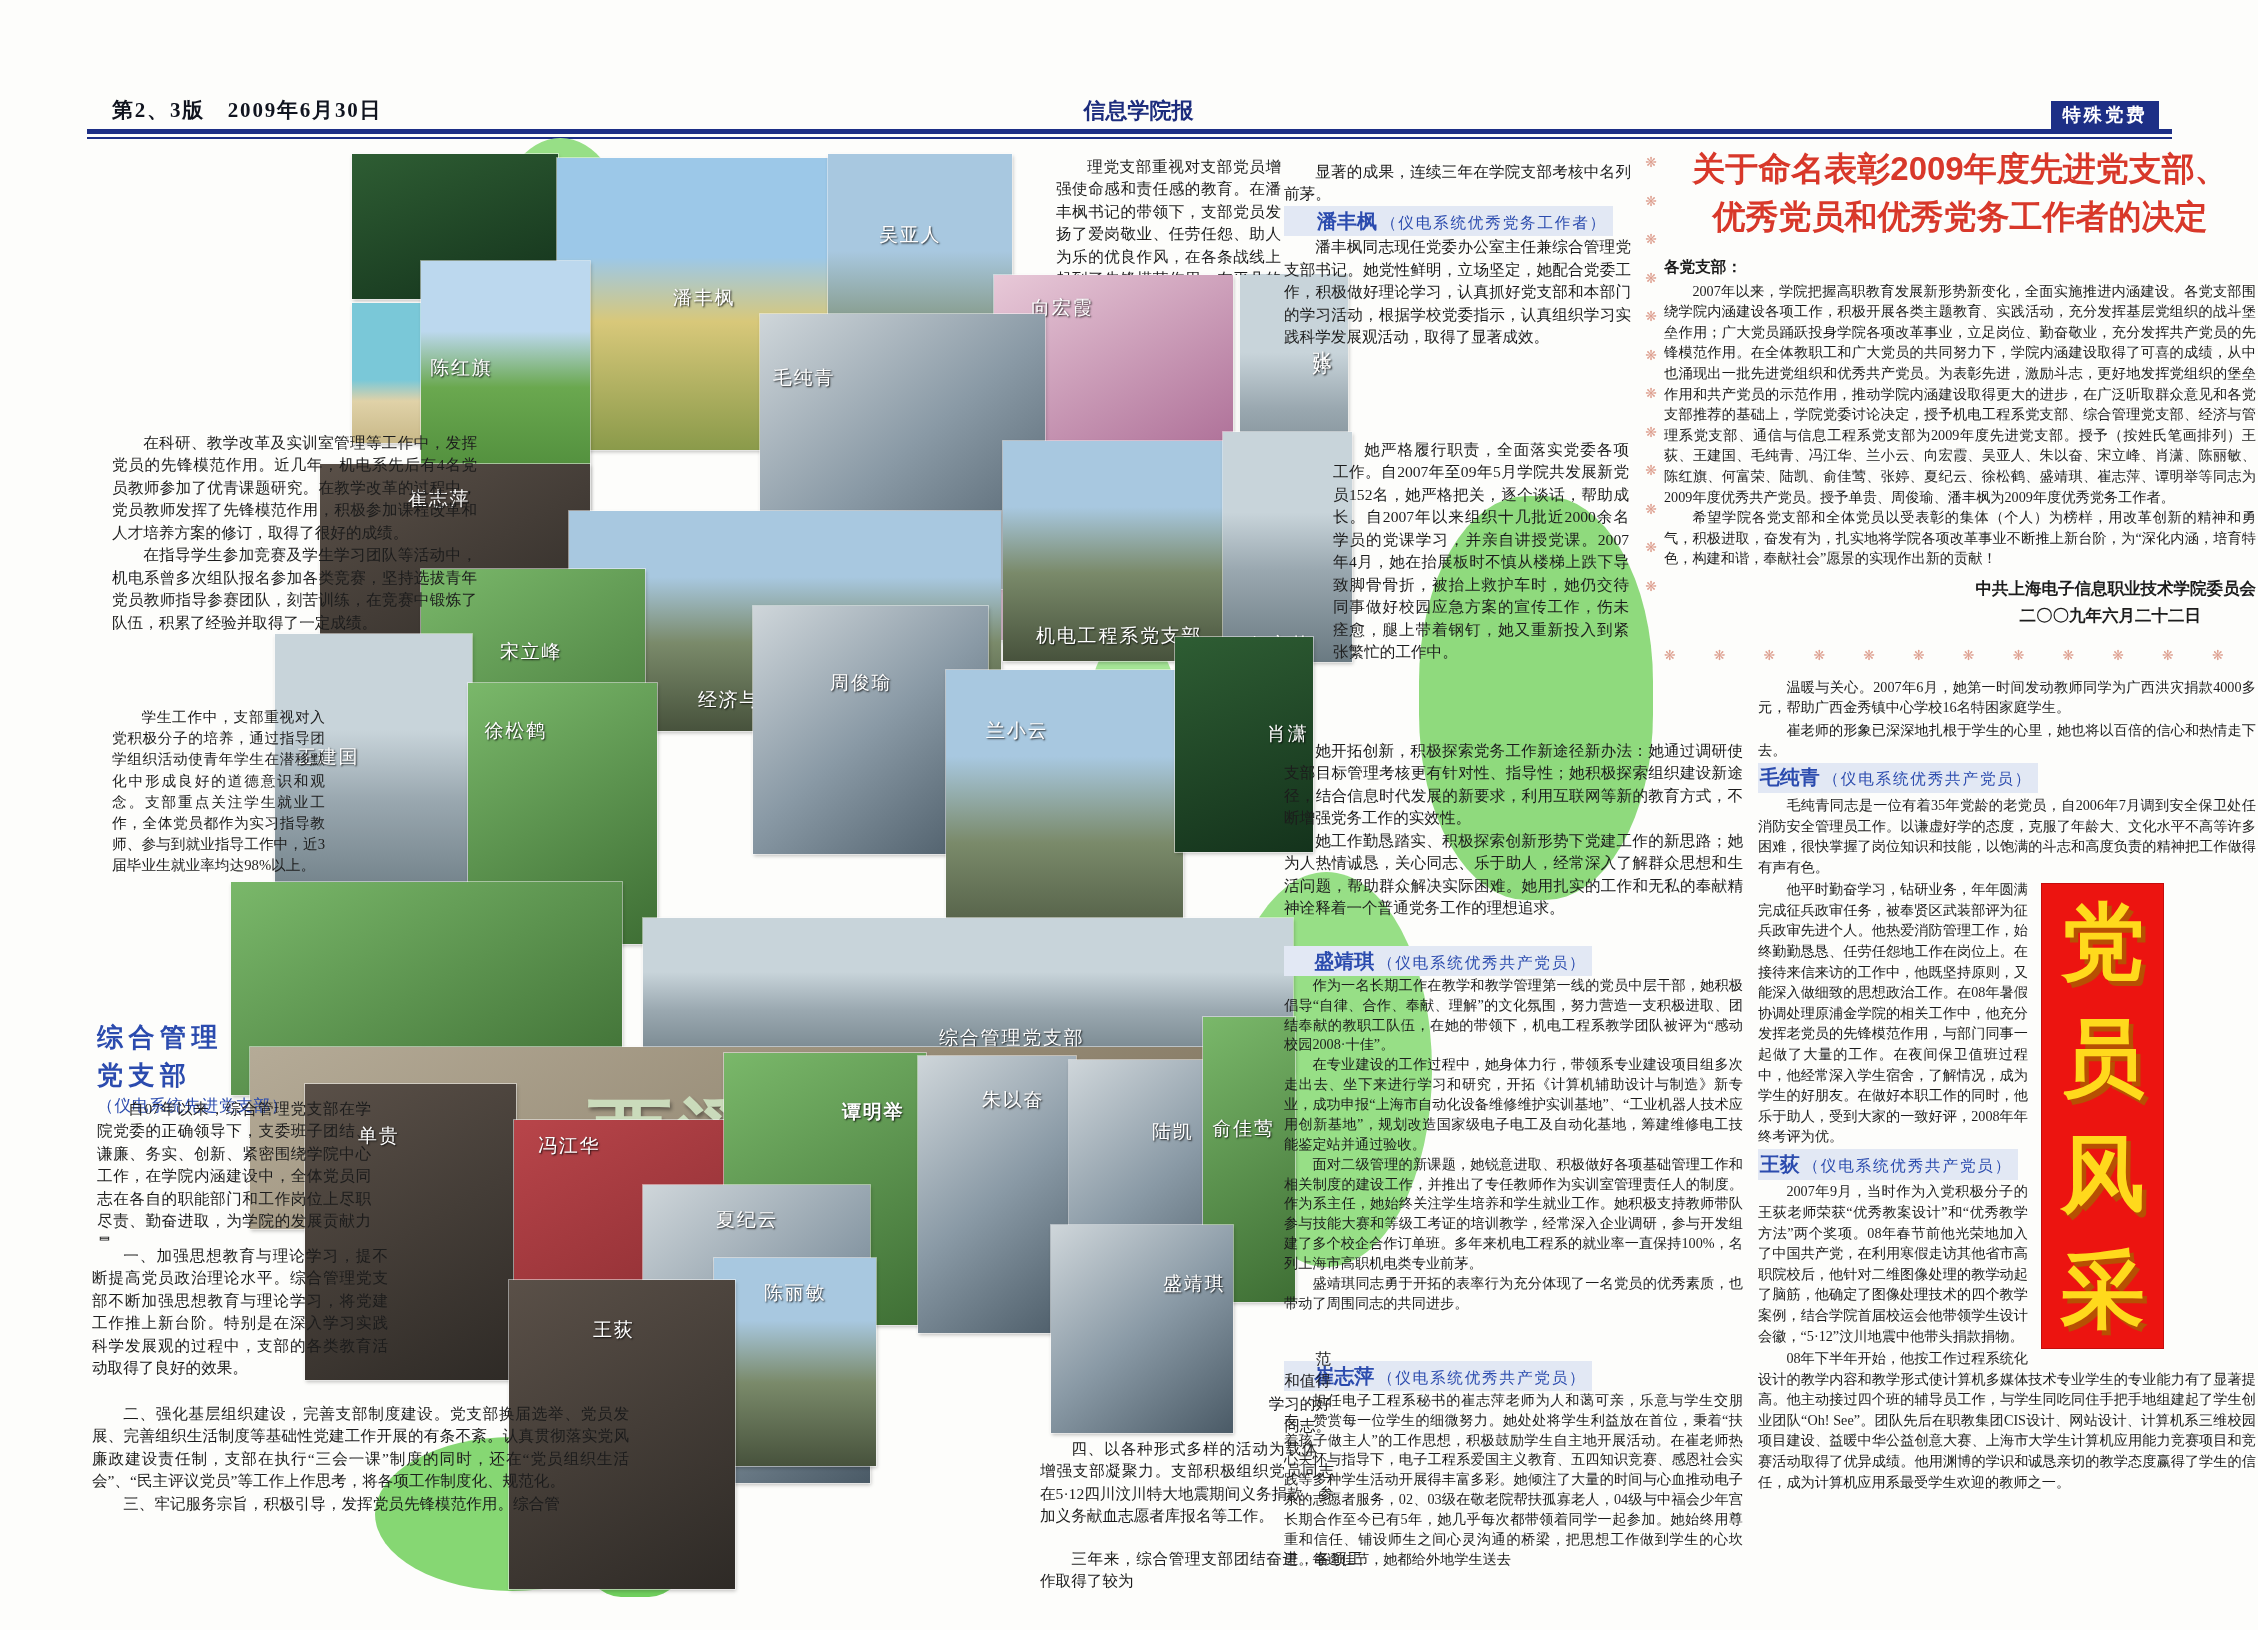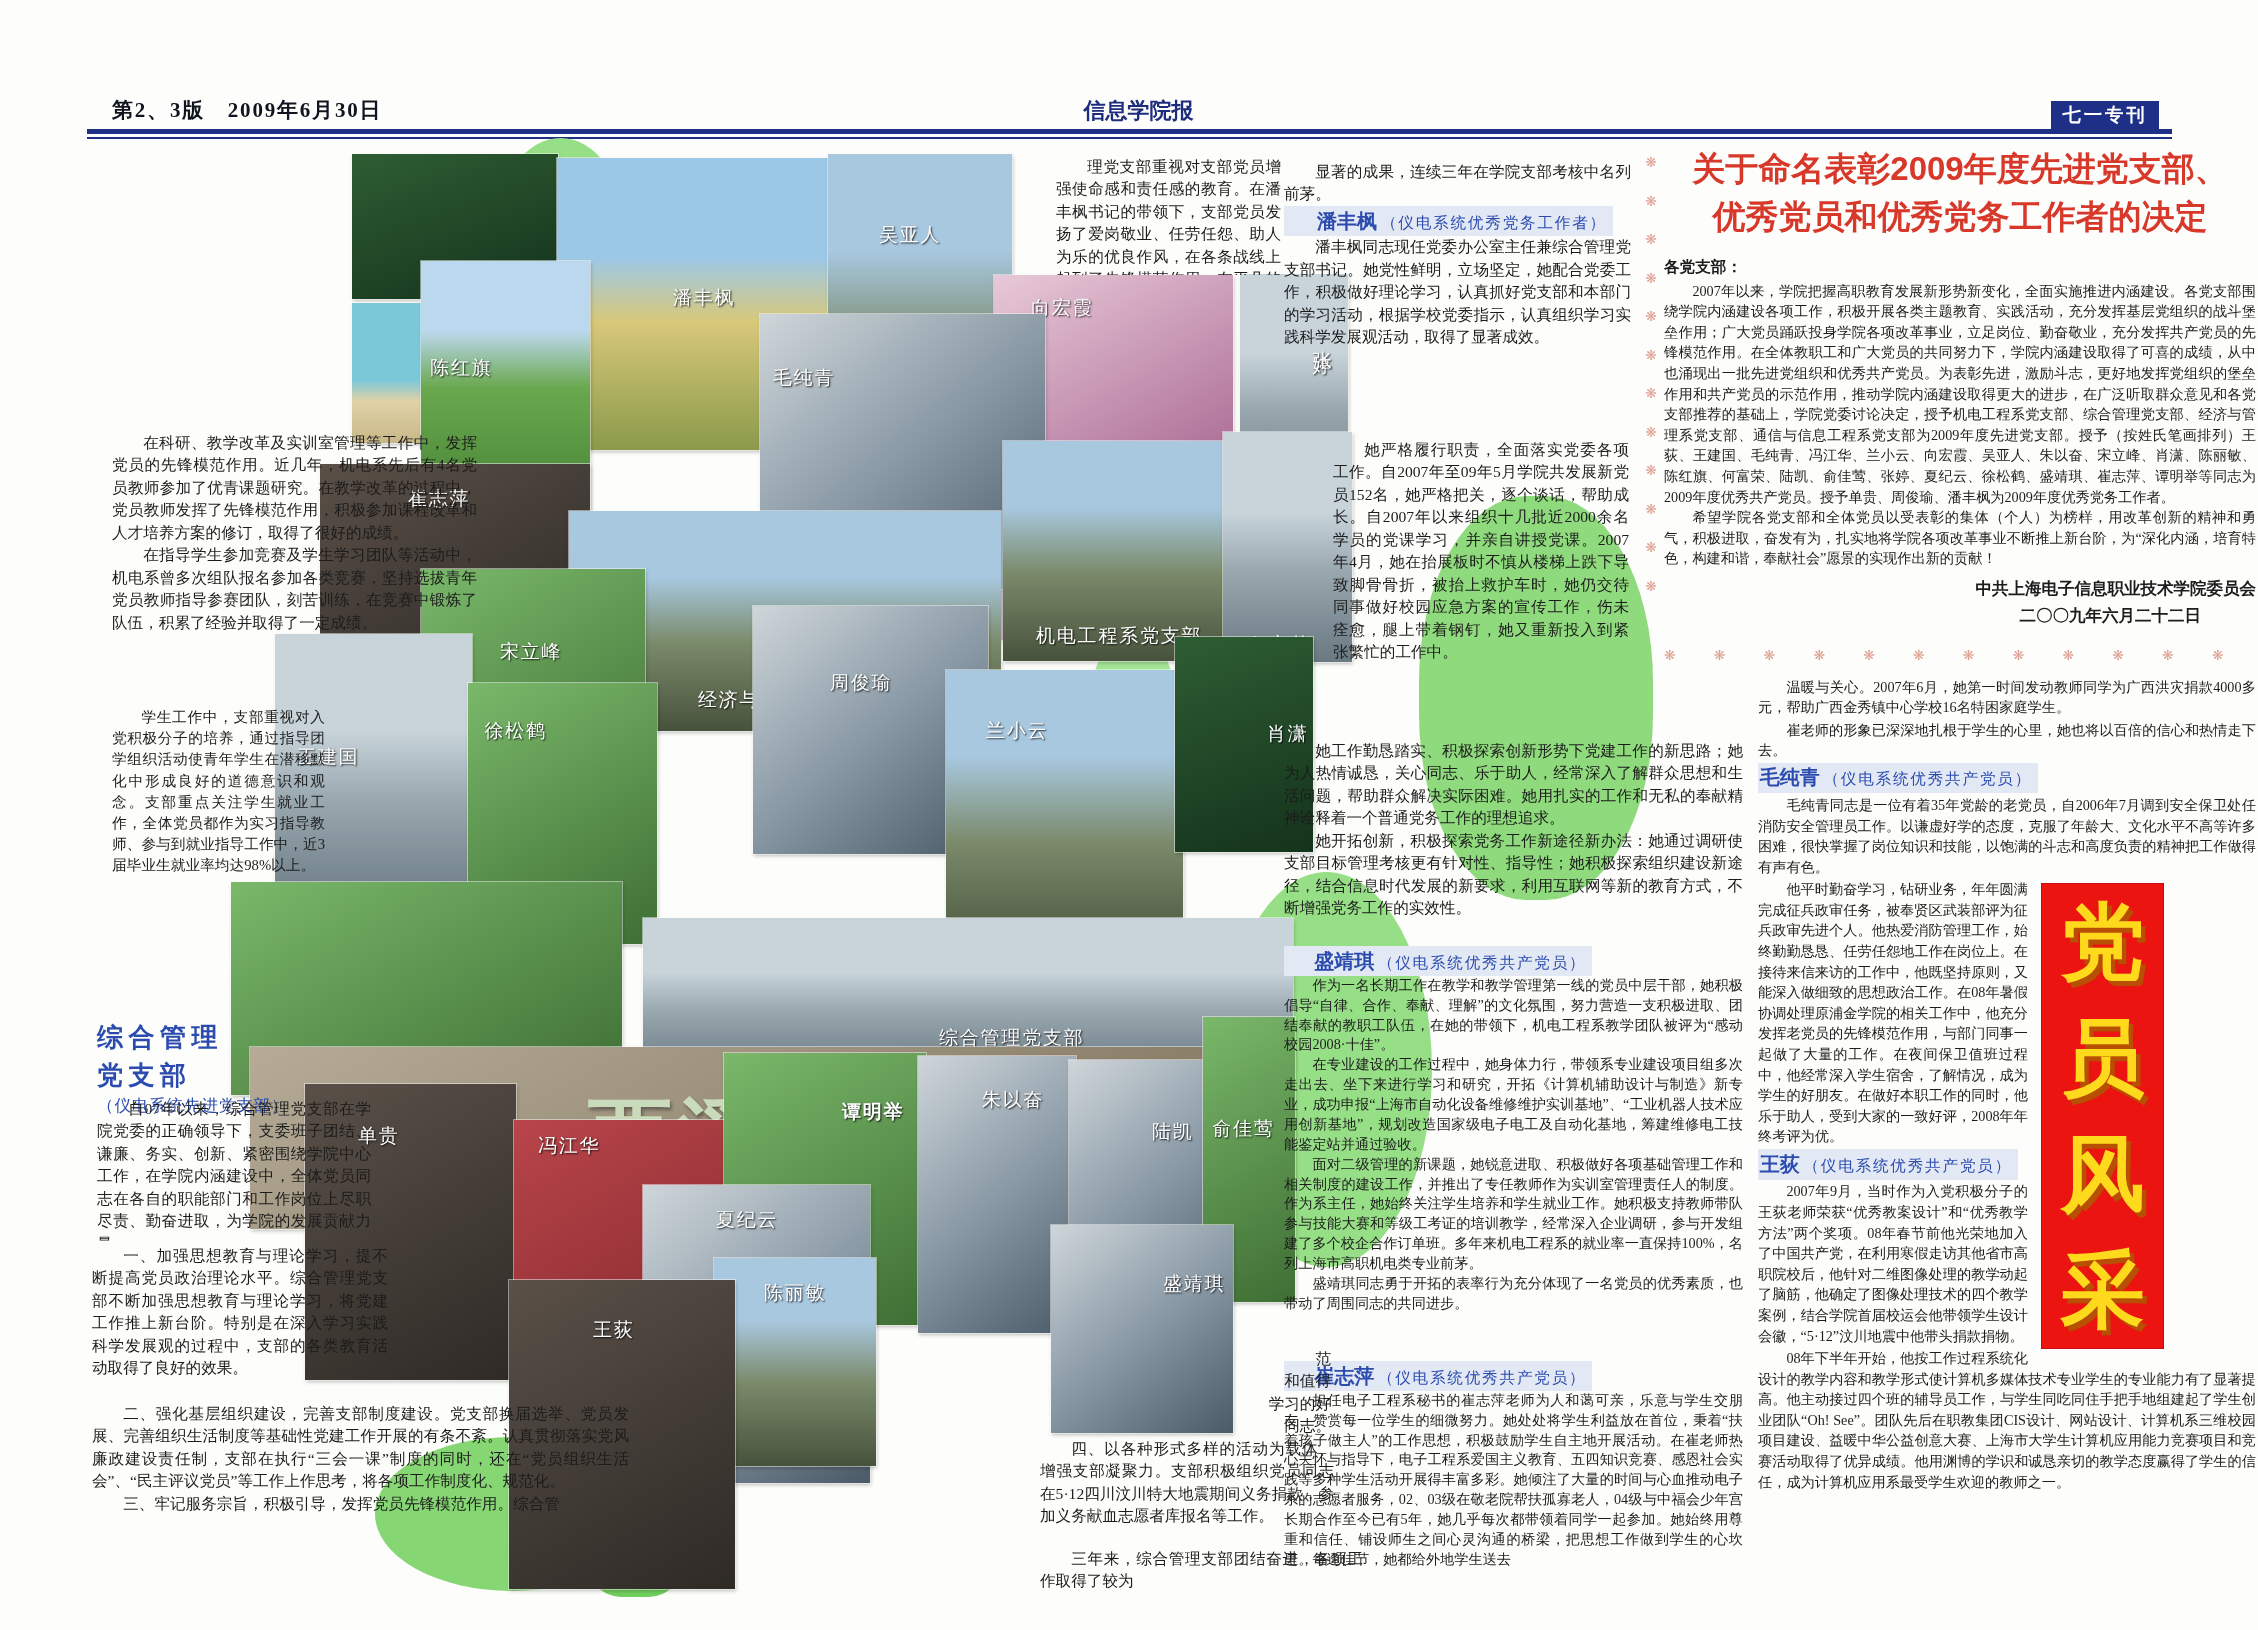--- a/index.html
+++ b/index.html
@@ -70,21 +70,21 @@
   .p10{background:linear-gradient(#7ac8d8 55%,#e0d2a8 70%,#c8b888);}
   .p11{background:linear-gradient(150deg,#7ab86a,#3e6e34);}
 </style>
 </head>
 <body>
 
 <div id="page">
 
   <div class="hdr-edition">第2、3版　2009年6月30日</div>
   <div class="hdr-masthead">信息学院报</div>
-  <div class="hdr-tag">七一专刊</div>
+  <div class="hdr-tag">特殊党费</div>
   <div class="rule-thick"></div>
   <div class="rule-thin"></div>
 
   <div id="collage">
       <div class="green" style="left: 323px; top: 500px; width: 174px; height: 514px; border-radius: 48%; background: rgb(143, 218, 125);"></div>
       <div class="green" style="left: 496px; top: 138px; width: 129px; height: 184px; border-radius: 50%; background: rgb(151, 223, 134);"></div>
       <div class="green" style="left: 828px; top: 395px; width: 110px; height: 230px; border-radius: 50%; background: rgb(151, 223, 134);"></div>
       <div class="green" style="left: 1419px; top: 496px; width: 234px; height: 404px; border-radius: 46%; background: rgb(143, 218, 125);"></div>
       <div class="green" style="left: 1221px; top: 872px; width: 211px; height: 395px; border-radius: 50%; background: rgb(151, 223, 134);"></div>
       <div class="green" style="left: 1089px; top: 632px; width: 88px; height: 156px; border-radius: 50%; background: rgb(165, 229, 150);"></div>
@@ -232,22 +232,22 @@
     <p class="sec-head">
       <span class="sec-name">潘丰枫</span>
       <span class="sec-tag">（仪电系统优秀党务工作者）</span>
     </p>
     <p>潘丰枫同志现任党委办公室主任兼综合管理党支部书记。她党性鲜明，立场坚定，她配合党委工作，积极做好理论学习，认真抓好党支部和本部门的学习活动，根据学校党委指示，认真组织学习实践科学发展观活动，取得了显著成效。</p>
   </div>
   <div class="tb" style="left:1333px;top:439px;width:296px;">
     <p>她严格履行职责，全面落实党委各项工作。自2007年至09年5月学院共发展新党员152名，她严格把关，逐个谈话，帮助成长。自2007年以来组织十几批近2000余名学员的党课学习，并亲自讲授党课。2007年4月，她在抬展板时不慎从楼梯上跌下导致脚骨骨折，被抬上救护车时，她仍交待同事做好校园应急方案的宣传工作，伤未痊愈，腿上带着钢钉，她又重新投入到紧张繁忙的工作中。</p>
   </div>
   <div class="tb" style="left:1284px;top:740px;width:459px;">
+    <p>她开拓创新，积极探索党务工作新途径新办法：她通过调研使支部目标管理考核更有针对性、指导性；她积极探索组织建设新途径，结合信息时代发展的新要求，利用互联网等新的教育方式，不断增强党务工作的实效性。</p>
     <p>她工作勤恳踏实、积极探索创新形势下党建工作的新思路；她为人热情诚恳，关心同志、乐于助人，经常深入了解群众思想和生活问题，帮助群众解决实际困难。她用扎实的工作和无私的奉献精神诠释着一个普通党务工作的理想追求。</p>
-    <p>她开拓创新，积极探索党务工作新途径新办法：她通过调研使支部目标管理考核更有针对性、指导性；她积极探索组织建设新途径，结合信息时代发展的新要求，利用互联网等新的教育方式，不断增强党务工作的实效性。</p>
   </div>
   <div class="tb" style="left:1284px;top:946px;width:459px;font-size:14.2px;line-height:1.4;">
     <p class="sec-head">
       <span class="sec-name">盛靖琪</span>
       <span class="sec-tag">（仪电系统优秀共产党员）</span>
     </p>
     <p>作为一名长期工作在教学和教学管理第一线的党员中层干部，她积极倡导“自律、合作、奉献、理解”的文化氛围，努力营造一支积极进取、团结奉献的教职工队伍，在她的带领下，机电工程系教学团队被评为“感动校园2008·十佳”。</p>
     <p>在专业建设的工作过程中，她身体力行，带领系专业建设项目组多次走出去、坐下来进行学习和研究，开拓《计算机辅助设计与制造》新专业，成功申报“上海市自动化设备维修维护实训基地”、“工业机器人技术应用创新基地”，规划改造国家级电子电工及自动化基地，筹建维修电工技能鉴定站并通过验收。</p>
     <p>面对二级管理的新课题，她锐意进取、积极做好各项基础管理工作和相关制度的建设工作，并推出了专任教师作为实训室管理责任人的制度。作为系主任，她始终关注学生培养和学生就业工作。她积极支持教师带队参与技能大赛和等级工考证的培训教学，经常深入企业调研，参与开发组建了多个校企合作订单班。多年来机电工程系的就业率一直保持100%，名列上海市高职机电类专业前茅。</p>
     <p>盛靖琪同志勇于开拓的表率行为充分体现了一名党员的优秀素质，也带动了周围同志的共同进步。</p>

